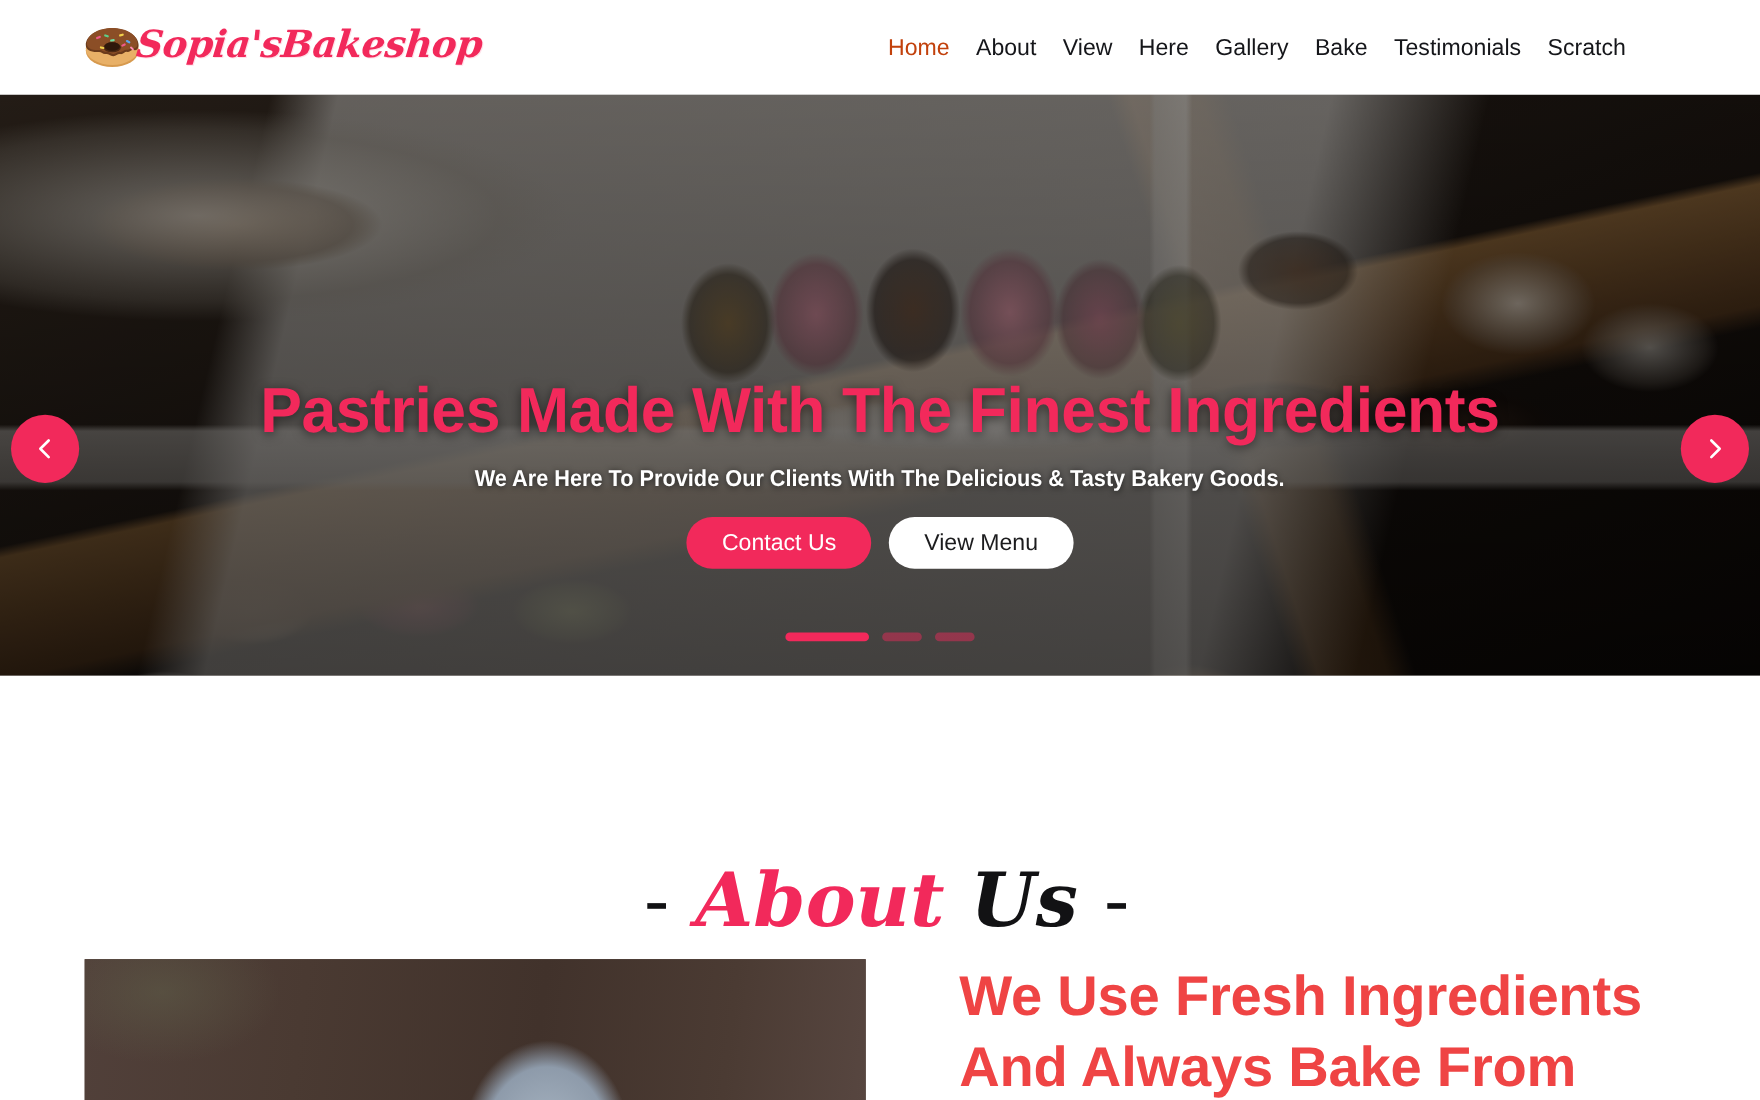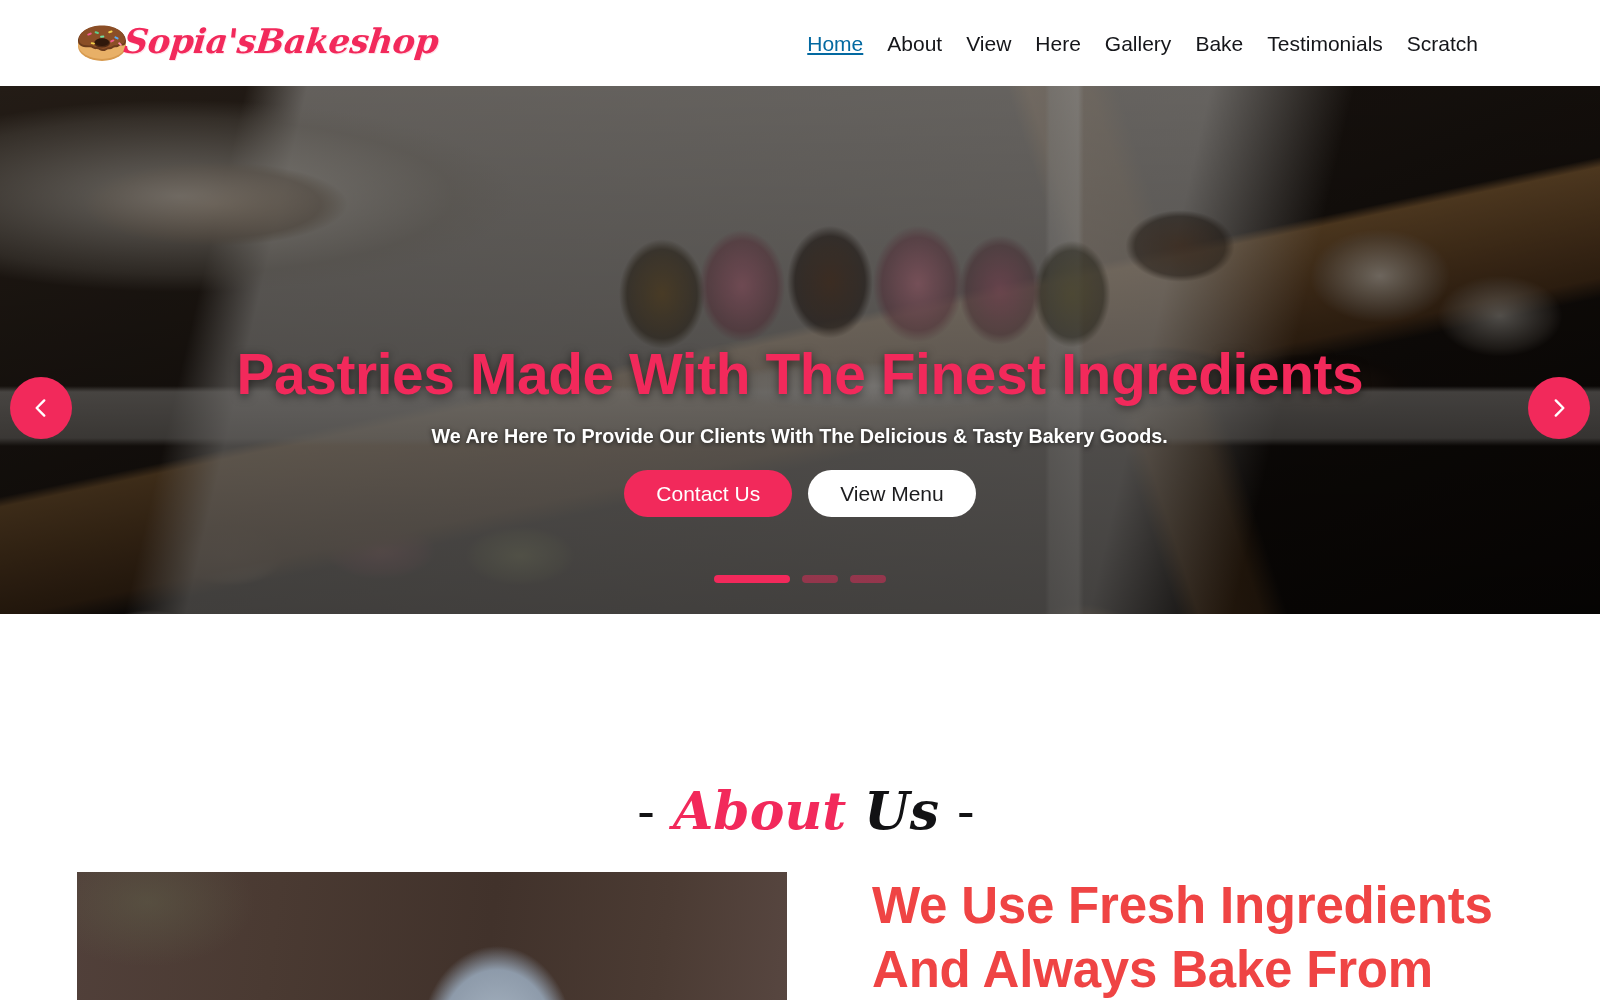--- a/index.html
+++ b/index.html
@@ -62,21 +62,21 @@
   .nav-link {
     font-family: "Liberation Sans", sans-serif;
     font-size: 21px;
     line-height: 1;
     color: #15161a;
     text-decoration: none;
     padding: 6px 12px;
     white-space: nowrap;
     cursor: pointer;
   }
-  .nav-link.is-active { color: #0369a1; text-decoration: underline; }
+  .nav-link.is-active { color: #c2410c; }
 
   
   .hero {
     position: absolute;
     top: 86px; left: 0;
     width: 1600px;
     height: 528px;
     overflow: hidden;
     background: #14100d;
   }
@@ -257,21 +257,21 @@
   }
 
   .section-heading {
     position: absolute;
     top: 22px;
     left: 12px; right: 0;
     text-align: center;
     font-family: "DejaVu Serif", serif;
     font-style: italic;
     font-weight: 700;
-    font-size: 52px;
+    font-size: 68px;
     line-height: 1;
     color: #121214;
     white-space: nowrap;
   }
   .section-heading .accent { color: #f2295b; }
   .section-heading .dash { font-style: normal; font-weight: 400; color: #121214; }
 
   .about-grid {
     position: absolute;
     top: 109px;

